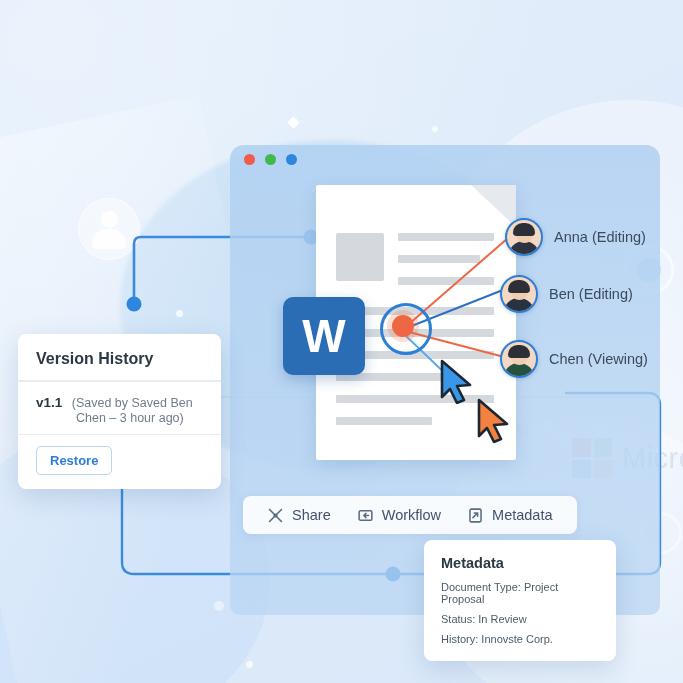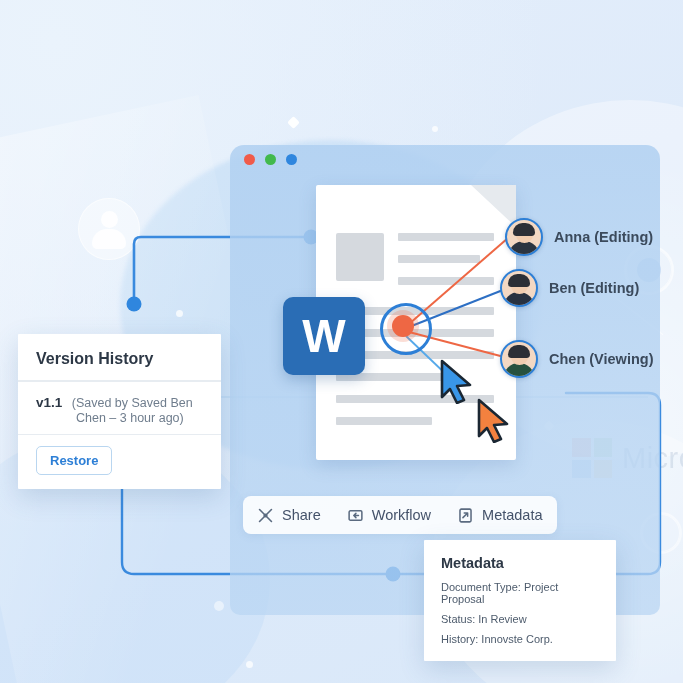--- a/index.html
+++ b/index.html
@@ -89,33 +89,33 @@
   
   .cursor{position:absolute;width:40px;height:46px;}
 
   
   .collab{position:absolute;display:flex;align-items:center;gap:11px;}
   .avatar{width:34px;height:34px;border-radius:50%;position:relative;overflow:hidden;
      border:2.5px solid #2d7fd6;background:#f3d8c3;box-shadow:0 1px 4px rgba(40,80,130,.25);}
   .av-hair{position:absolute;left:50%;top:3px;width:22px;height:13px;margin-left:-11px;border-radius:11px 11px 4px 4px;background:#2c2f36;}
   .av-face{position:absolute;left:50%;top:7px;width:17px;height:16px;margin-left:-8.5px;border-radius:50%;background:#f1cdb0;}
   .av-body{position:absolute;left:50%;bottom:-3px;width:32px;height:16px;margin-left:-16px;border-radius:16px 16px 0 0;}
-  .collab-name{font-size:14.5px;color:#3b4a5c;white-space:nowrap;font-weight:bold;}
+  .collab-name{font-size:14.5px;color:#3b4a5c;white-space:nowrap;}
 
   
   .toolbar{
     position:absolute;left:243px;top:496px;height:38px;display:flex;align-items:center;
-    background:rgba(255,255,255,.88);border-radius:8px;padding:0 14px;gap:26px;
+    background:rgba(255,255,255,.88);border-radius:8px;padding:0 24px;gap:26px;
     box-shadow:0 2px 8px rgba(70,110,160,.10);
   }
   .tb-item{display:flex;align-items:center;gap:8px;cursor:pointer;}
   .tb-label{font-size:14.5px;color:#44526a;white-space:nowrap;}
 
   
-  .card{position:absolute;background:#ffffff;border-radius:1px;
+  .card{position:absolute;background:#ffffff;border-radius:8px;
      box-shadow:0 8px 26px rgba(62,104,156,.20);}
   .vh-card{left:18px;top:334px;width:203px;padding:16px 18px 14px;box-sizing:border-box;}
   .vh-title{font-size:16px;font-weight:bold;color:#2d3846;margin:0 0 12px;}
   .vh-sep{height:1px;background:#e7ecf1;margin:0 -18px;}
   .vh-row{padding:11px 0 9px;}
   .vh-ver{font-size:13.5px;font-weight:bold;color:#2d3846;}
   .vh-meta{font-size:12.5px;color:#6f7d8d;}
   .vh-foot{display:flex;padding-top:11px;}
   .restore-btn{
     font-family:"Liberation Sans", sans-serif;
@@ -221,21 +221,21 @@
   </svg>
 
   <div class="collab" style="left:505px;top:218px;">
     <span class="avatar">
       <i class="av-body" style="background:#2b3440;"></i>
         <i class="av-face"></i>
         <i class="av-hair"></i>
     </span>
     <span class="collab-name">Anna (Editing)</span>
   </div>
-  <div class="collab" style="left:500px;top:269px;">
+  <div class="collab" style="left:500px;top:275px;">
     <span class="avatar">
       <i class="av-body" style="background:#283241;"></i>
         <i class="av-face"></i>
         <i class="av-hair"></i>
     </span>
     <span class="collab-name">Ben (Editing)</span>
   </div>
   <div class="collab" style="left:500px;top:340px;">
     <span class="avatar">
       <i class="av-body" style="background:#26513f;"></i>

